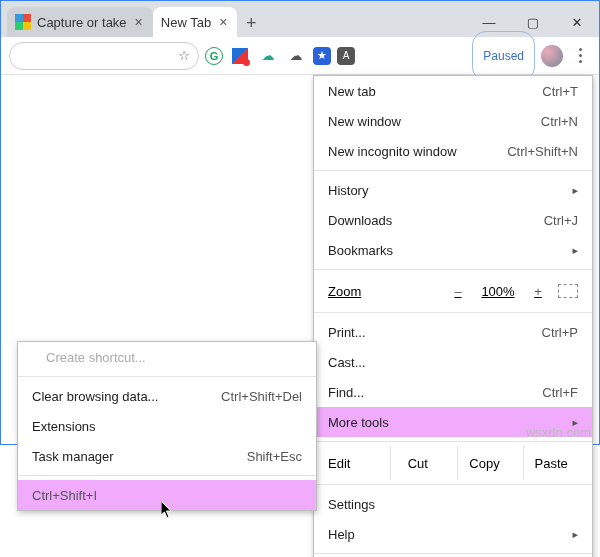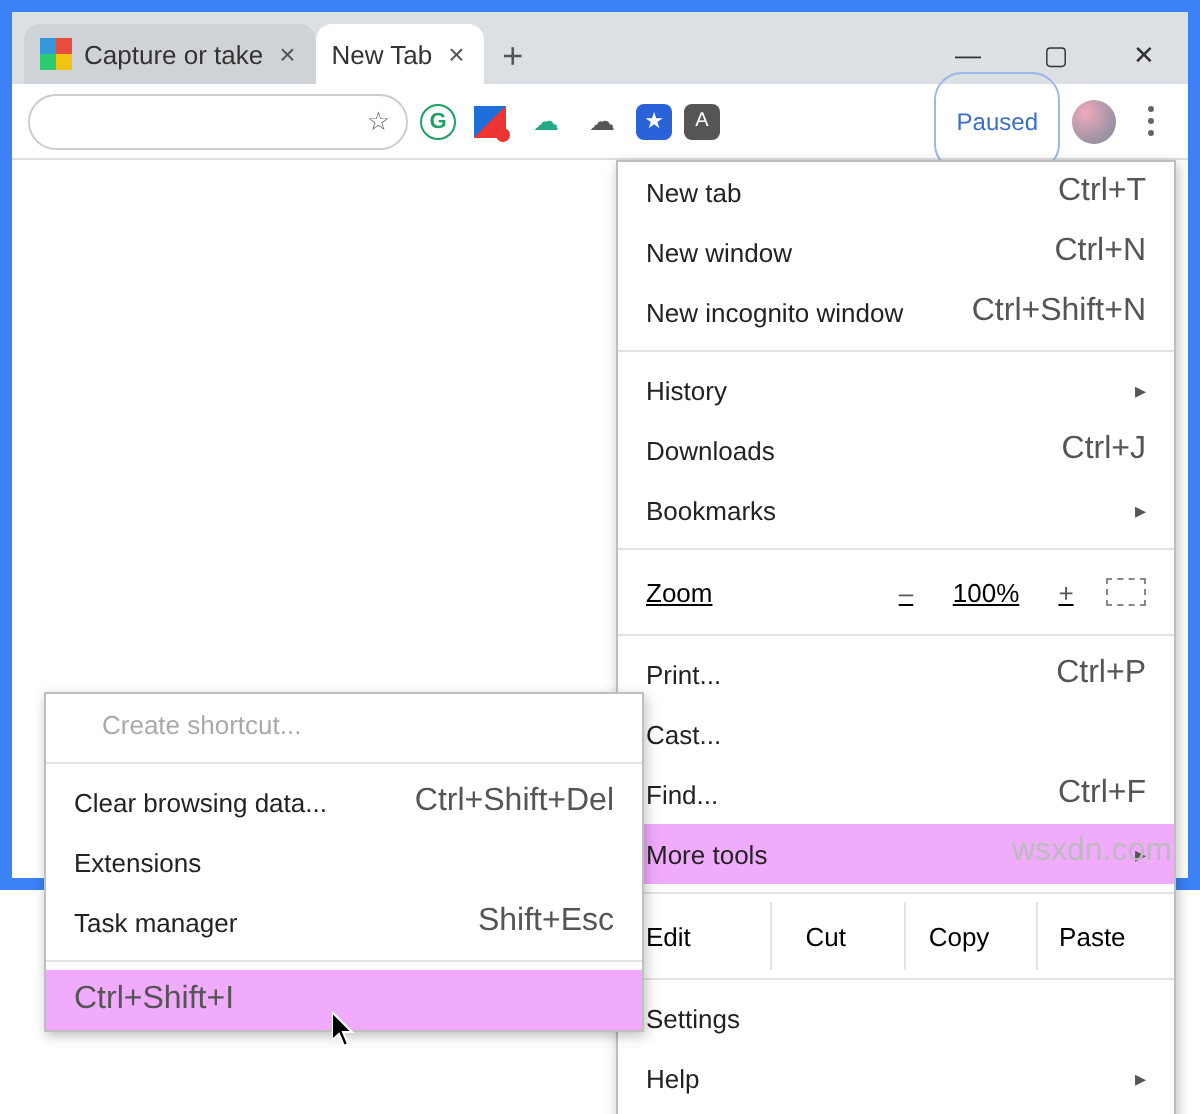--- a/index.html
+++ b/index.html
@@ -1,17 +1,17 @@
 <!DOCTYPE html>
 <html><head>
 <meta charset="utf-8">
 <style>
 * { box-sizing: border-box; margin: 0; padding: 0; font-family: "Segoe UI", Arial, sans-serif; font-size: 13px; }
 body { width: 600px; height: 557px; background: #fff; position: relative; overflow: hidden; }
-.window { width: 600px; height: 445px; border: 6px solid #3b82f6; background: #fff; position: relative; }
+.window { width: 600px; height: 445px; border: 1px solid #3b82f6; background: #fff; position: relative; }
 
 
 .titlebar { height: 36px; background: #dcdfe3; display: flex; align-items: flex-end; }
 .tab { height: 30px; display:flex; align-items:center; padding: 0 8px; gap:6px; border-top-left-radius: 8px; border-top-right-radius: 8px; max-width: 160px; }
 .tab.active { background: #fff; }
 .tab.inactive { background: #cfd3d8; }
 .favicon { width:16px; height:16px; display:inline-block; }
 .tab-title { white-space: nowrap; overflow: hidden; text-overflow: ellipsis; max-width: 100px; color:#333; }
 .tab-close { font-size:14px; color:#555; padding:0 2px; }
 .newtab { width:28px; height:28px; display:flex; align-items:center; justify-content:center; color:#555; font-size:18px; }
@@ -27,39 +27,39 @@
 .menu-dots { width:22px; height:28px; display:flex; flex-direction:column; justify-content:center; align-items:center; gap:3px; }
 .menu-dots span { width:3px; height:3px; background:#666; border-radius:50%; }
 
 
 .content { position:absolute; top:75px; left:1px; right:1px; bottom:1px; background:#fff; }
 
 
 .menu { position:absolute; top:74px; right:6px; width:280px; background:#fff; border:1px solid #bfbfbf; box-shadow: 1px 2px 6px rgba(0,0,0,.25); }
 .menu-row { display:flex; align-items:center; height:30px; padding:0 14px; color:#222; }
 .menu-row .label { flex:1; }
-.menu-row .shortcut { color:#555; font-size:16px; }
+.menu-row .shortcut { color:#555; font-size:13px; }
 .menu-row.arrow::after { content:"▸"; color:#555; margin-left:8px; font-size:11px; }
 .menu-sep { height:1px; background:#e3e3e3; margin:4px 0; }
 .menu-row.highlight { background: #f0abfc; }
 .zoom-row { display:flex; align-items:center; height:34px; padding:0 14px; gap:8px;text-decoration:underline; }
 .zoom-row .zlabel { flex:1; }
 .zoom-btn { width:24px; text-align:center; color:#555; }
 .zoom-val { width:40px; text-align:center; }
 .fullscreen { width:20px; height:14px; border:1px dashed #888; }
 .edit-row { display:flex; align-items:center; height:34px; padding:0 14px; gap:12px; }
 .edit-row .elabel { width:50px; }
 .edit-btn { flex:1; text-align:center; border-left:1px solid #e3e3e3; height:100%; display:flex; align-items:center; justify-content:center; }
 
 
 .submenu { position:absolute; top:340px; left:16px; width:300px; background:#fff; border:1px solid #bfbfbf; box-shadow: 1px 2px 6px rgba(0,0,0,.25); }
 .submenu .menu-row.disabled { color:#aaa;padding-left:28px; }
 .cursor { position:absolute; top:500px; left:160px; font-size:14px; pointer-events:none; }
 
-.watermark { position:absolute; bottom:4px; right:8px; font-size:16px; color:#bbb; }
+.watermark { position:absolute; bottom:4px; right:8px; font-size:13px; color:#bbb; }
 
 
 .fav-multi { background: conic-gradient(#e74c3c 0 90deg, #f1c40f 90deg 180deg, #2ecc71 180deg 270deg, #3498db 270deg 360deg); }
 .ic-star { color:#666; }
 .ic-green { color:#1aa260; font-weight:bold; background:#fff; border:1px solid #1aa260; border-radius:50%; width:18px; height:18px; font-size:11px; }
 .ic-flag { width:16px; height:16px; background: linear-gradient(135deg,#1e6fd9 50%,#e33 50%); position:relative; }
 .ic-flag::after{ content:""; position:absolute; right:-2px; bottom:-2px; width:7px;height:7px;background:#e33;border-radius:50%; }
 .ic-cloud1 { color:#2a8; }
 .ic-cloud2 { color:#555; }
 .ic-book { background:#2962d9; color:#fff; width:18px; height:18px; font-size:11px; }

